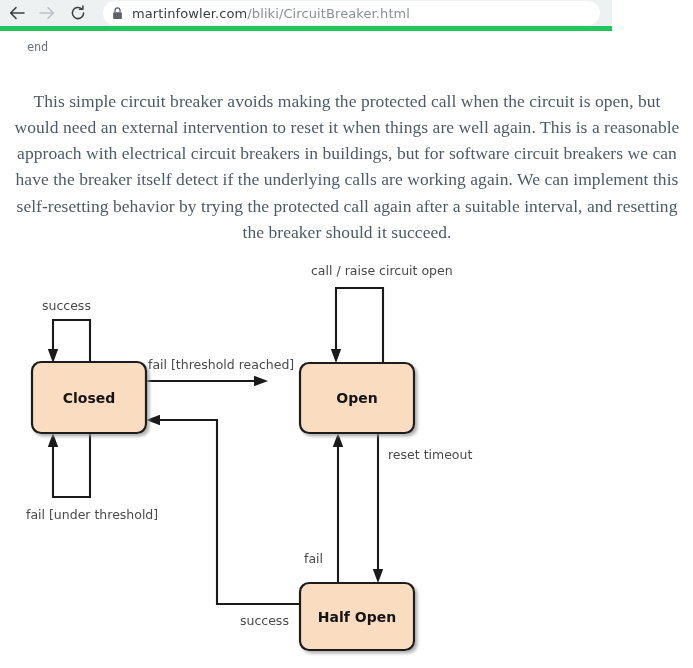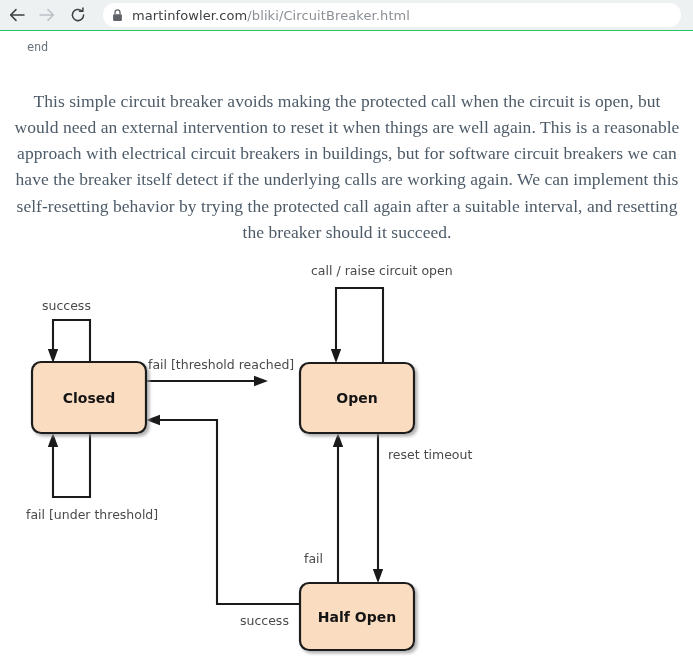--- a/index.html
+++ b/index.html
@@ -11,24 +11,24 @@
     height: 668px;
     background: #ffffff;
     font-family: "Liberation Sans", sans-serif;
     overflow: hidden;
   }
 
   
   #browser-toolbar {
     position: absolute;
     left: 0; top: 0;
-    width: 693px;
+    width: 612px;
     height: 31px;
     background: #eef1f2;
-    border-bottom: 1px solid #22c55e;
+    border-bottom: 5px solid #22c55e;
     box-sizing: border-box;
     display: flex;
     align-items: center;
   }
   .nav-btn {
     width: 28px;
     height: 28px;
     display: flex;
     align-items: center;
     justify-content: center;

